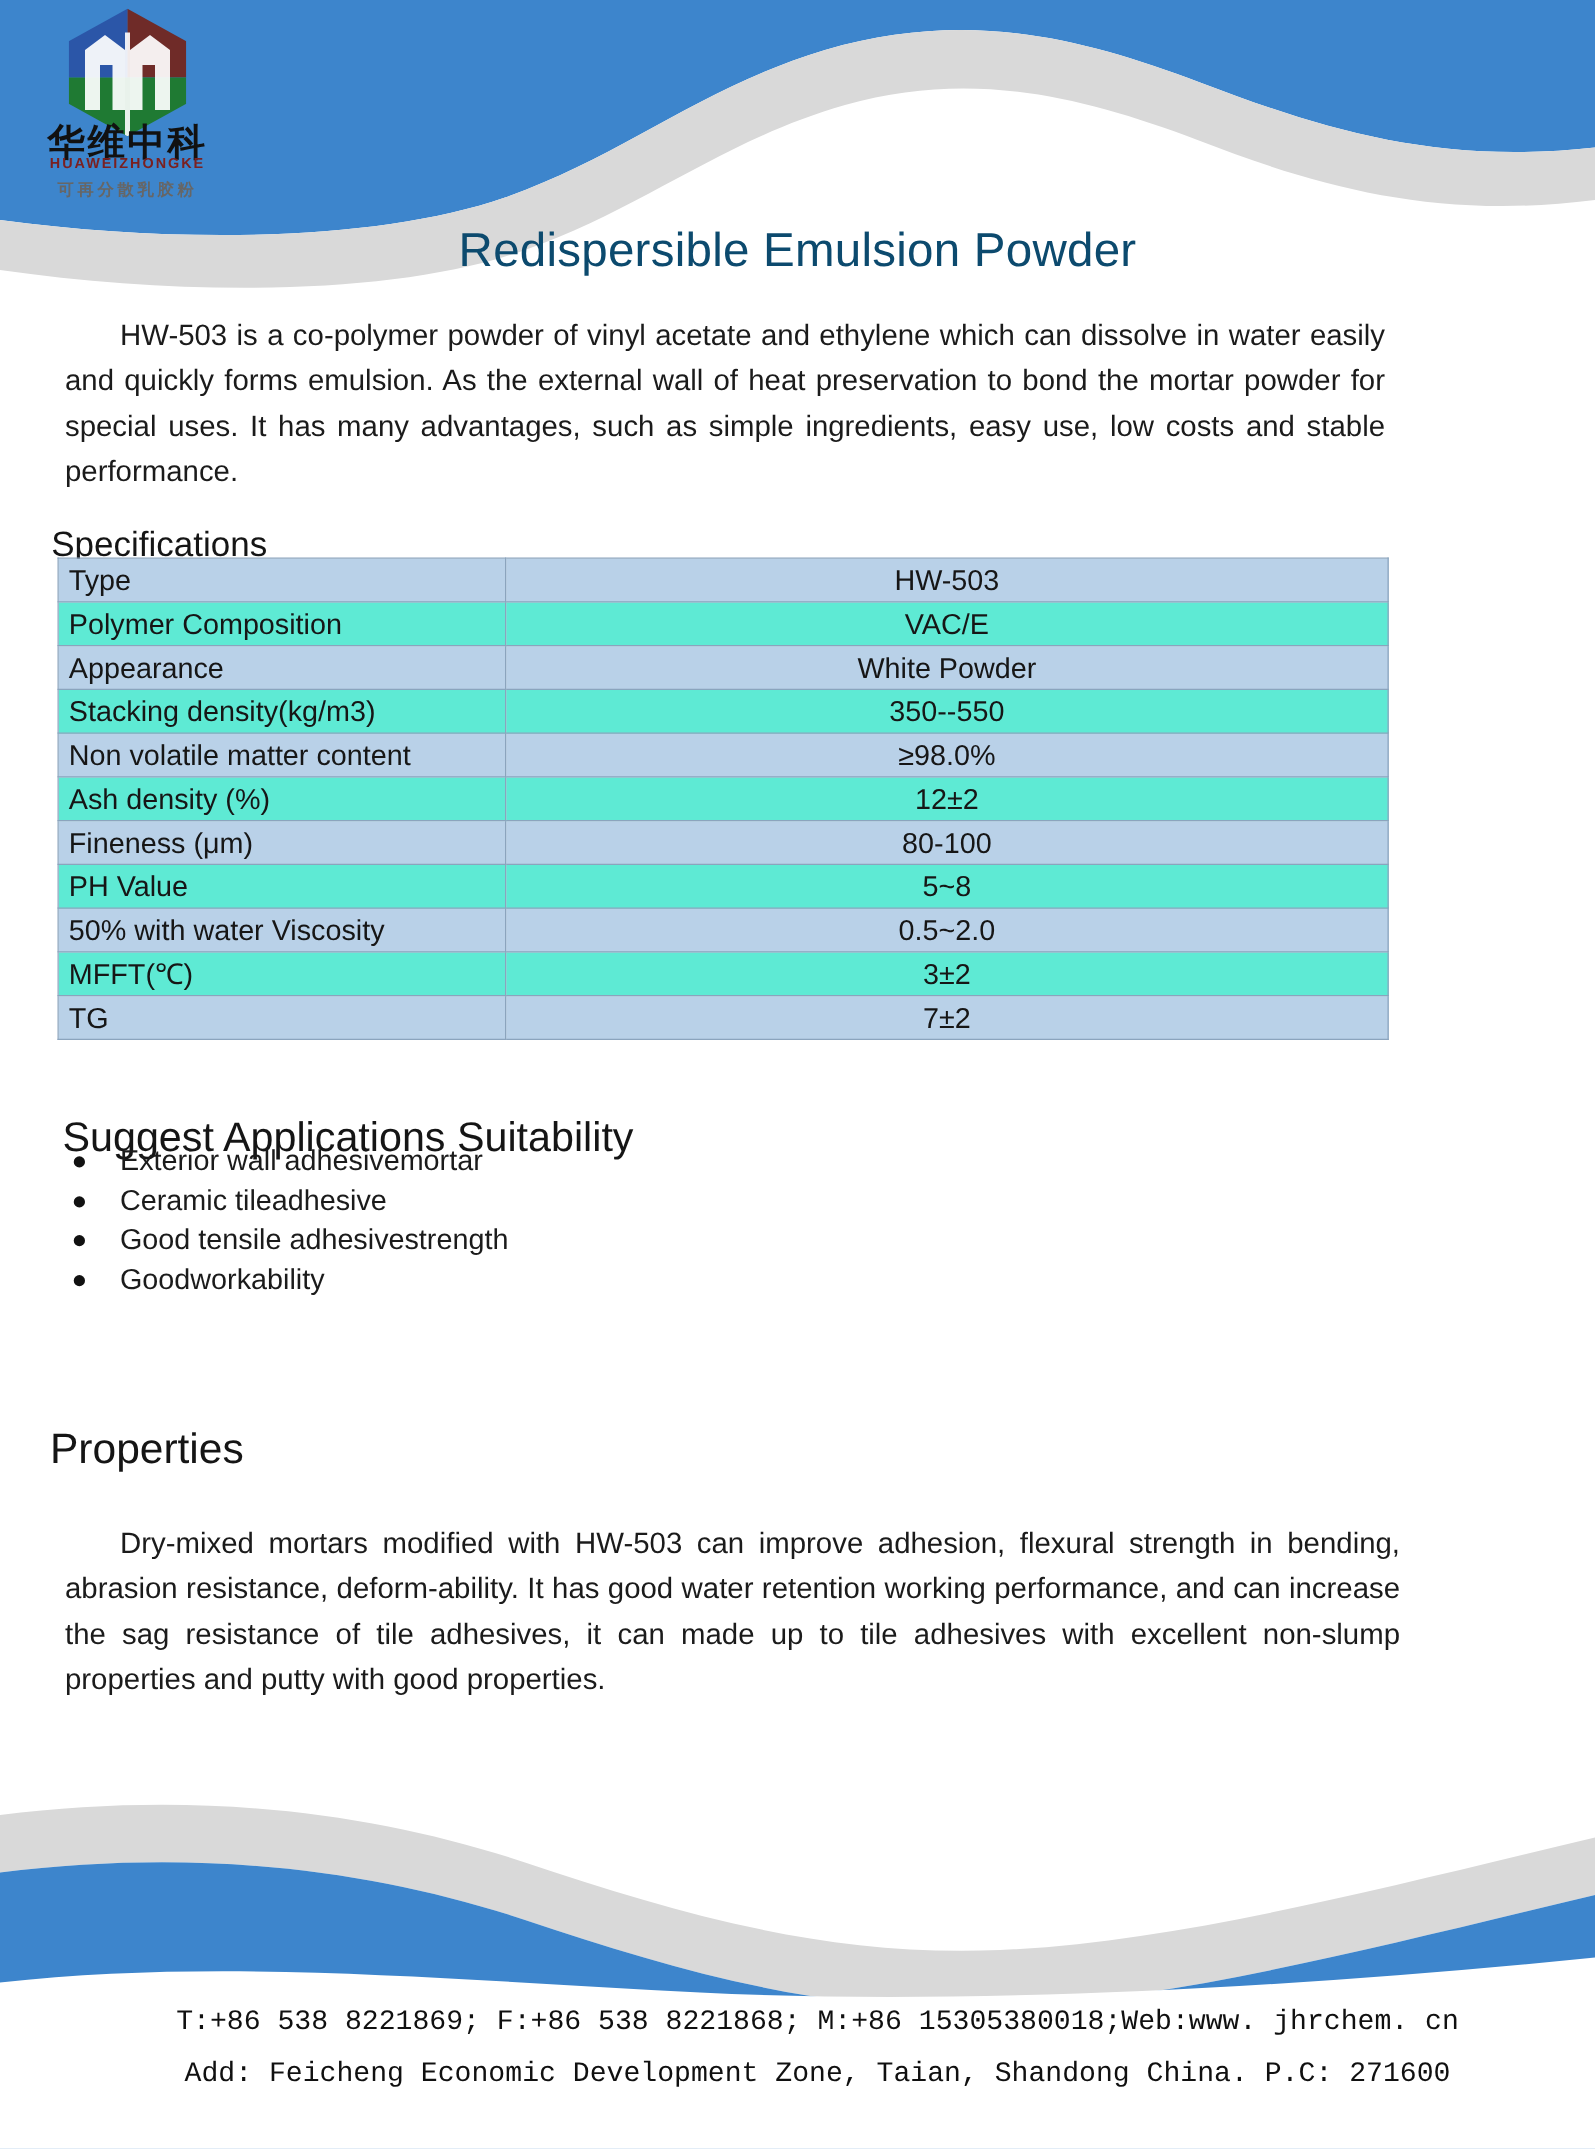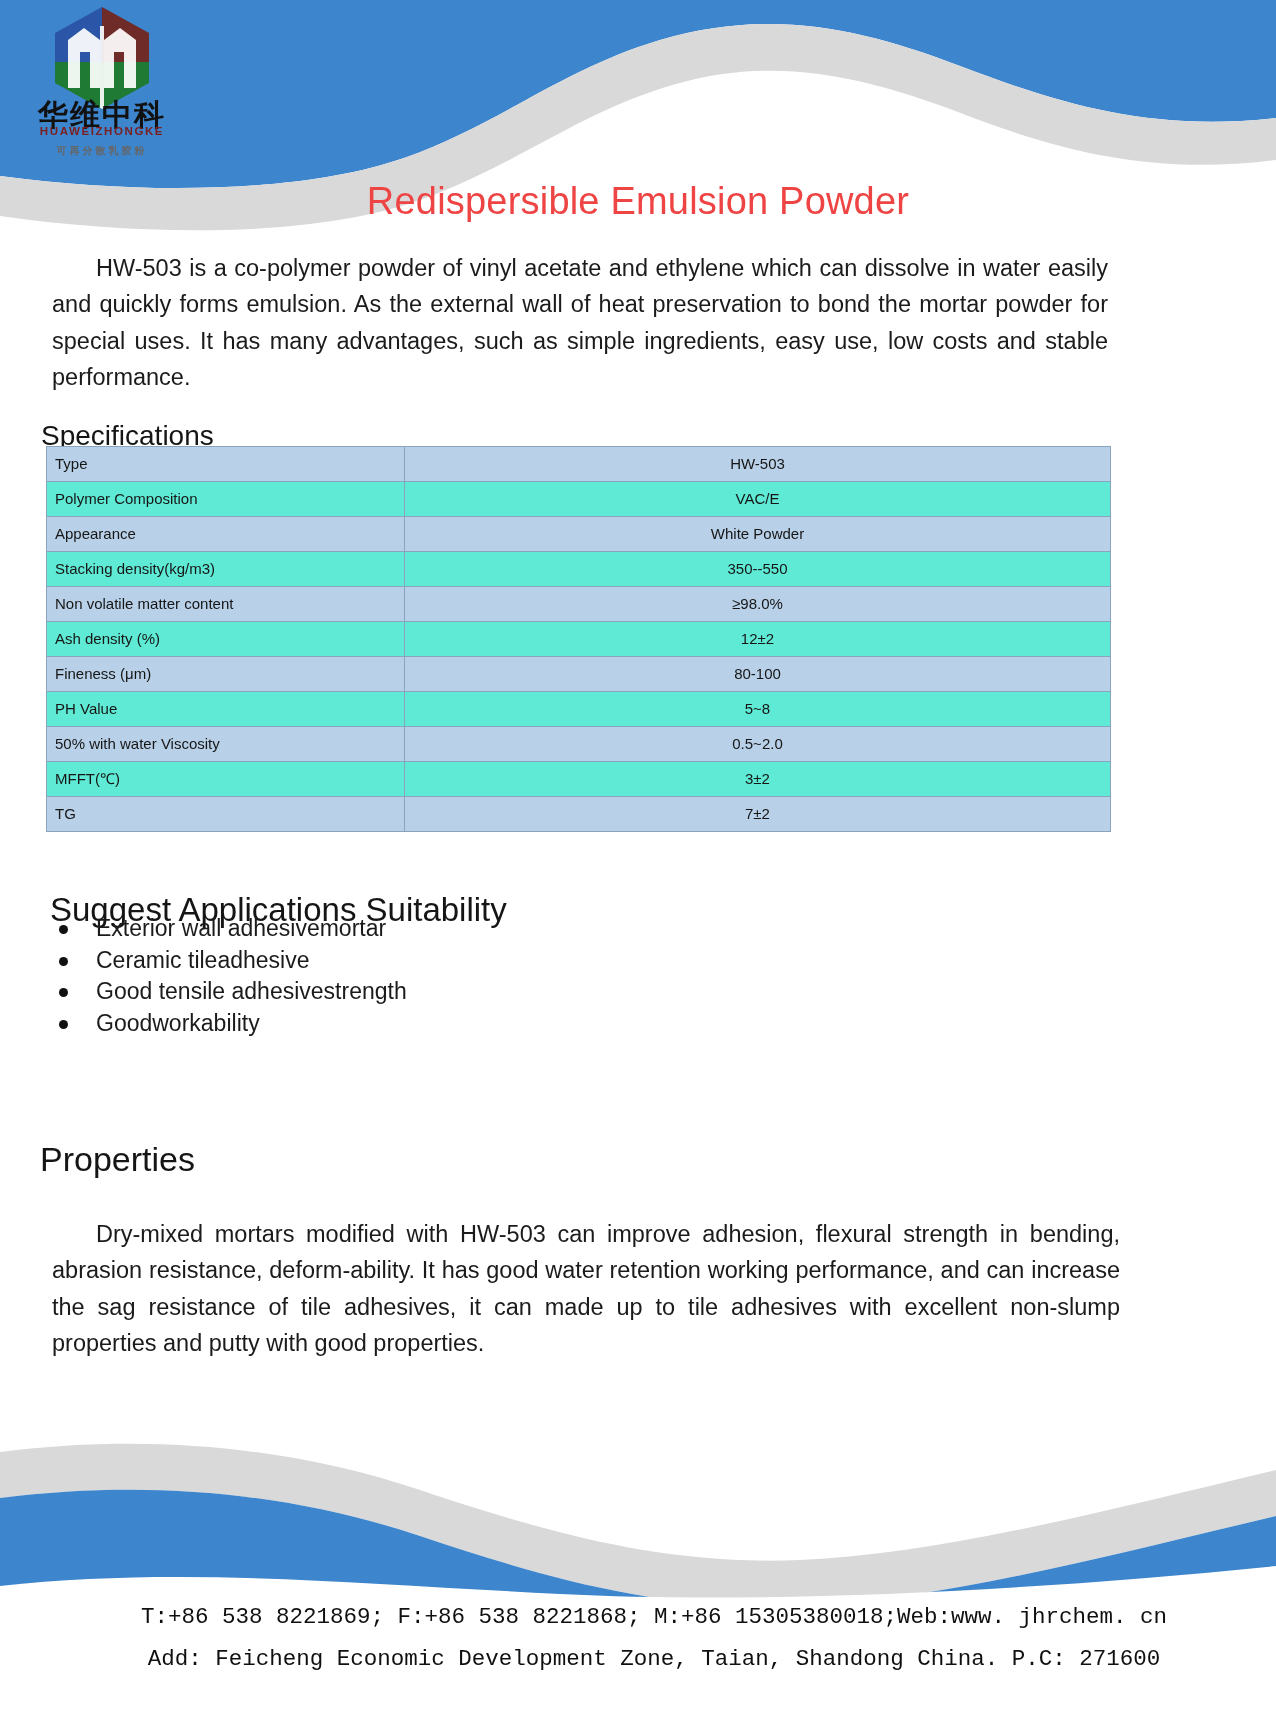--- a/index.html
+++ b/index.html
@@ -77,21 +77,21 @@
     letter-spacing: 1.6px;
     line-height: 1;
   }
   #logo-tag {
     position: absolute;
     left: 6px;
     top: 142px;
     width: 168px;
     text-align: center;
     font-family: "DejaVu Sans", sans-serif;
-    font-size: 10px;
+    font-size: 13px;
     font-weight: 700;
     color: #666666;
     letter-spacing: 3px;
     line-height: 1;
   }
 
   
   #content {
     position: absolute;
     left: 0;
@@ -102,21 +102,21 @@
 
   #doc-title {
     position: absolute;
     left: 0;
     top: 155px;
     width: 1276px;
     text-align: center;
     font-family: "Liberation Sans", sans-serif;
     font-size: 38px;
     font-weight: 400;
-    color: #ef4444;
+    color: #0c4a6e;
     letter-spacing: 0.2px;
   }
 
   .body-para {
     position: absolute;
     font-family: "Liberation Sans", sans-serif;
     font-size: 23.5px;
     line-height: 36.5px;
     color: #1b1b1b;
     text-align: justify;
@@ -163,21 +163,21 @@
     top: 446px;
     width: 1064px;
     border-collapse: collapse;
     table-layout: fixed;
   }
   #spec-table td {
     border: 1px solid #8ba4bd;
     height: 34px;
     padding: 0 0 0 8px;
     font-family: "Liberation Sans", sans-serif;
-    font-size: 15px;
+    font-size: 23px;
     color: #161616;
     vertical-align: middle;
     line-height: 1.05;
   }
   #spec-table td.val {
     text-align: center;
     padding: 0;
   }
   #spec-table tr.odd td {
     background: #b9d1e8;

